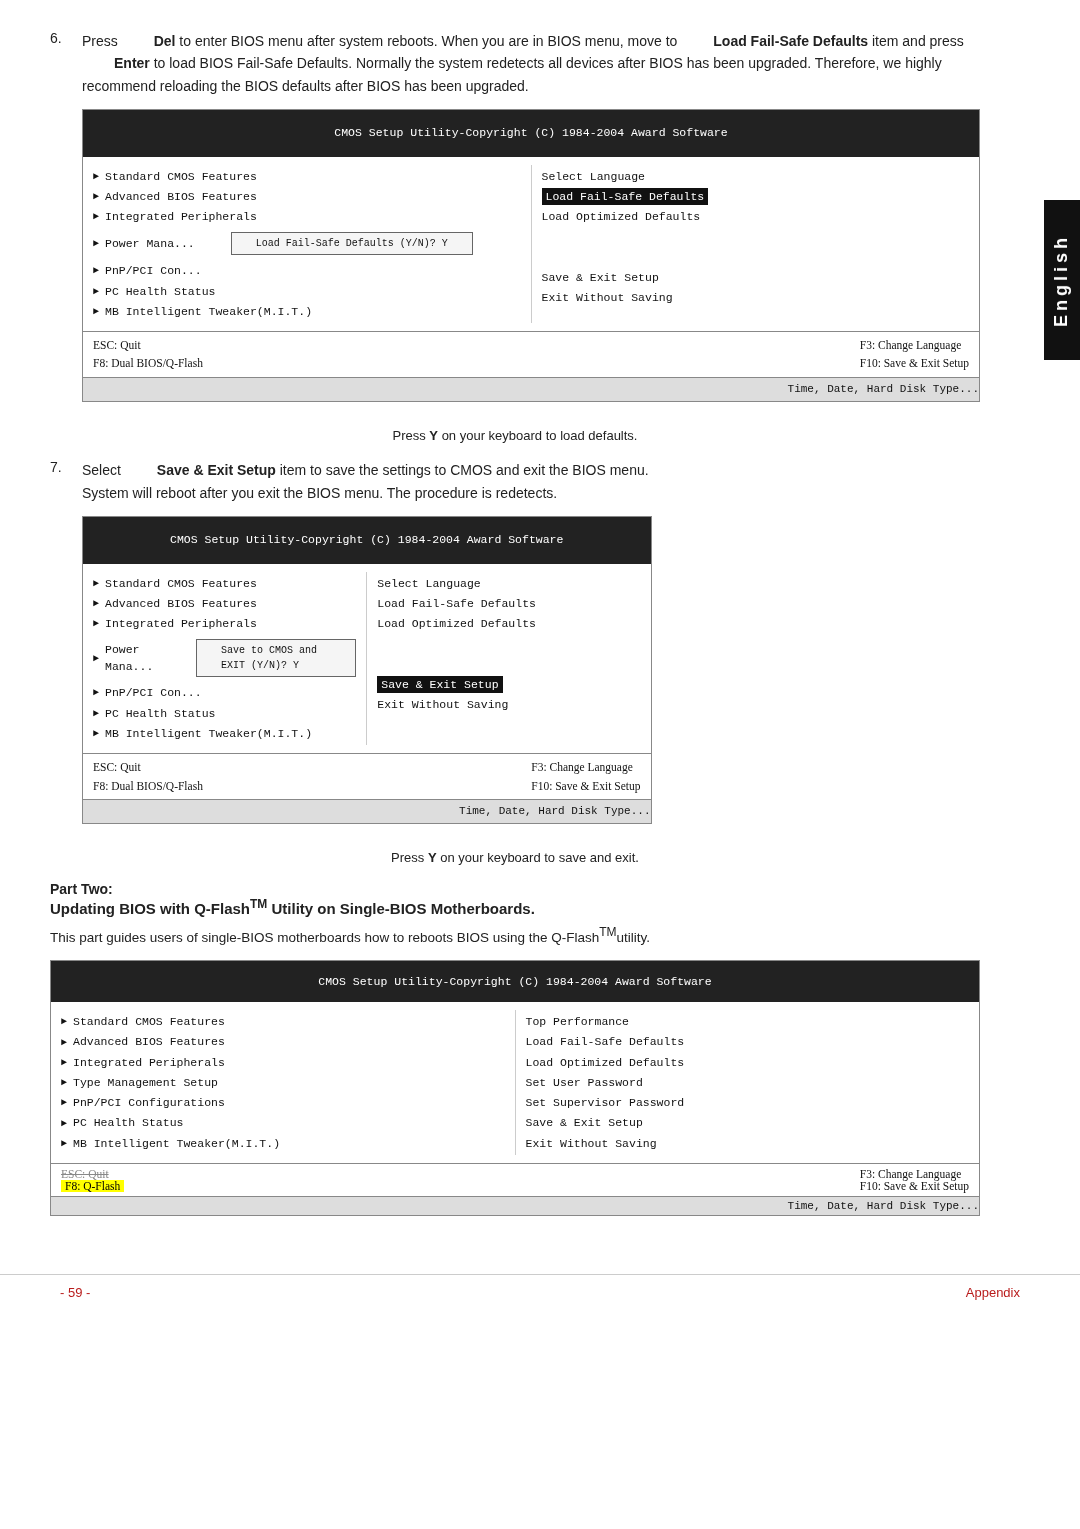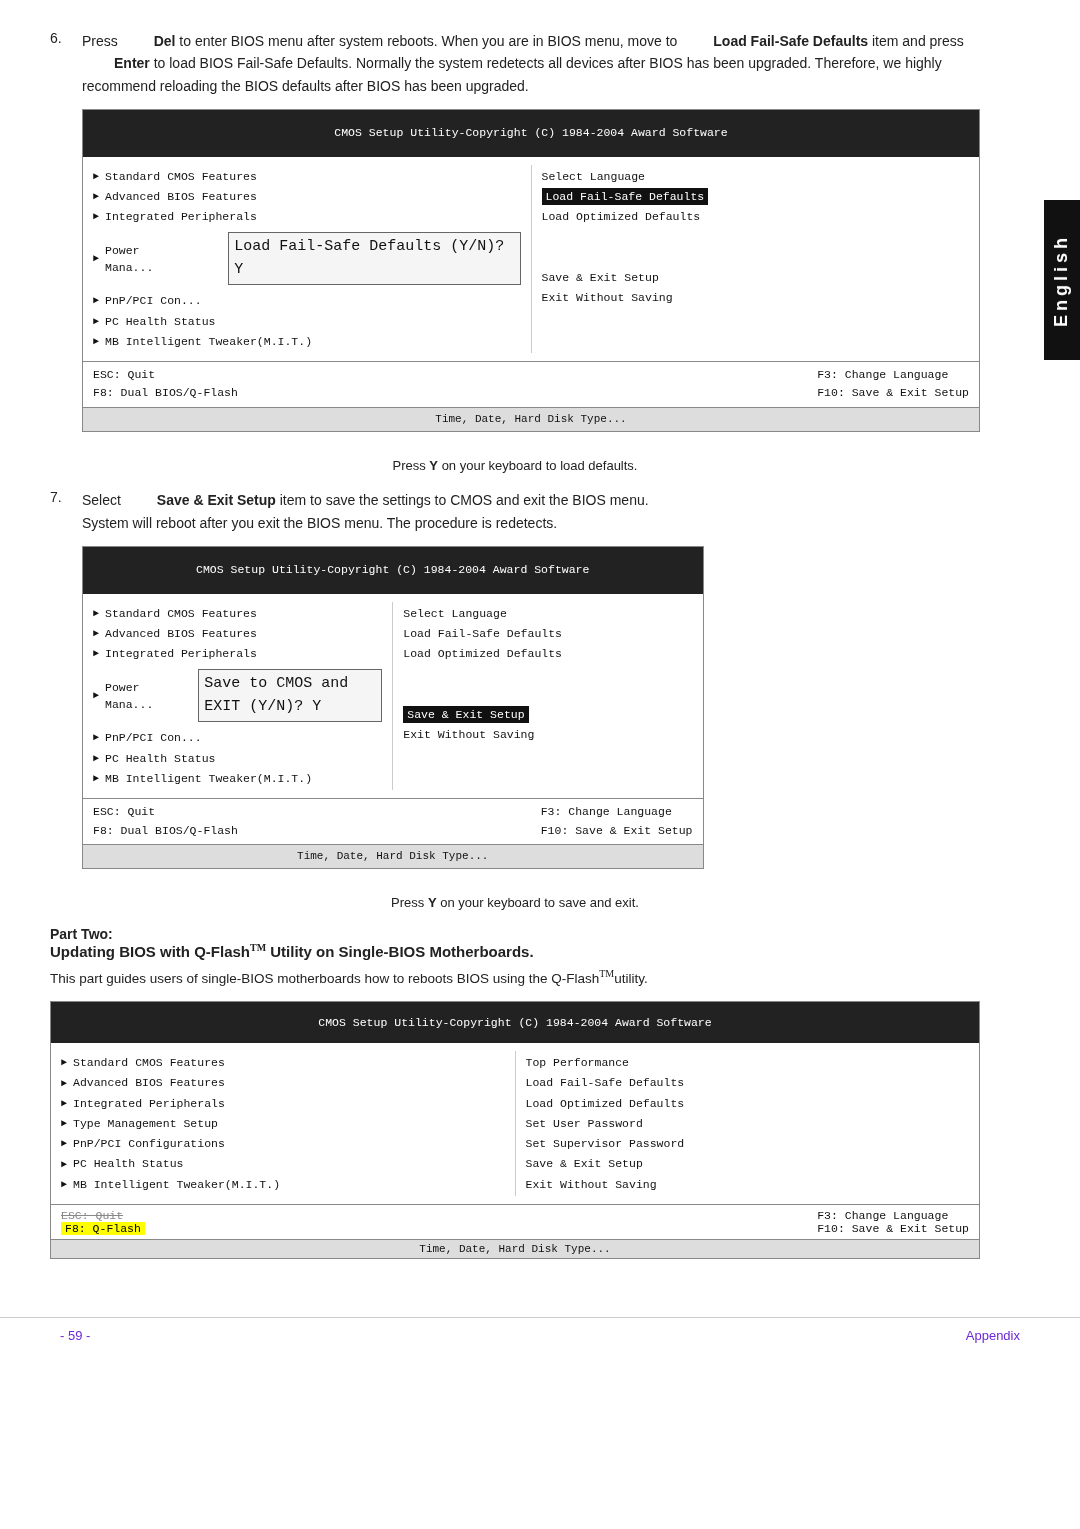--- a/index.html
+++ b/index.html
@@ -125,36 +125,37 @@
       background: #ffff00;
       color: #000;
       padding: 0 4px;
       display: inline-block;
     }
 
     .bios-dialog {
       margin: 4px 0 4px 30px;
       border: 1px solid #666;
       background: #f5f5f5;
-      padding: 3px 5px;
+      padding: 3px 24px;
       display: inline-block;
-      font-size: 15px;
+      font-size: 10px;
     }
 
     .bios-footer {
       border-top: 1px solid #888;
       padding: 4px 10px;
       display: flex;
       justify-content: space-between;
       font-size: 11.5px;
+      font-family: Liberation Serif, serif;
     }
 
     .bios-bottom-bar {
       background: #ddd;
-      text-align: center;
+      text-align: right;
       padding: 3px 0;
       font-size: 11px;
       border-top: 1px solid #888;
     }
 
     .caption-text {
       text-align: center;
       font-size: 13px;
       margin: 6px 0 16px 0;
     }
@@ -184,26 +185,25 @@
       line-height: 1.5;
     }
 
     .page-footer {
       display: flex;
       justify-content: space-between;
       padding: 10px 60px;
       border-top: 1px solid #ccc;
       margin-top: 20px;
       font-size: 13px;
-      color: #6d28d9;
+      color: #b91c1c;
     }
 
     sup {
-      font-size: 10px;
-      font-family: Liberation Serif, serif;
+      font-size: 12px;
     }
   </style>
 </head>
 <body>
 
 <div class="english-tab">
   <span>English</span>
 </div>
 
 <div class="main-content">

